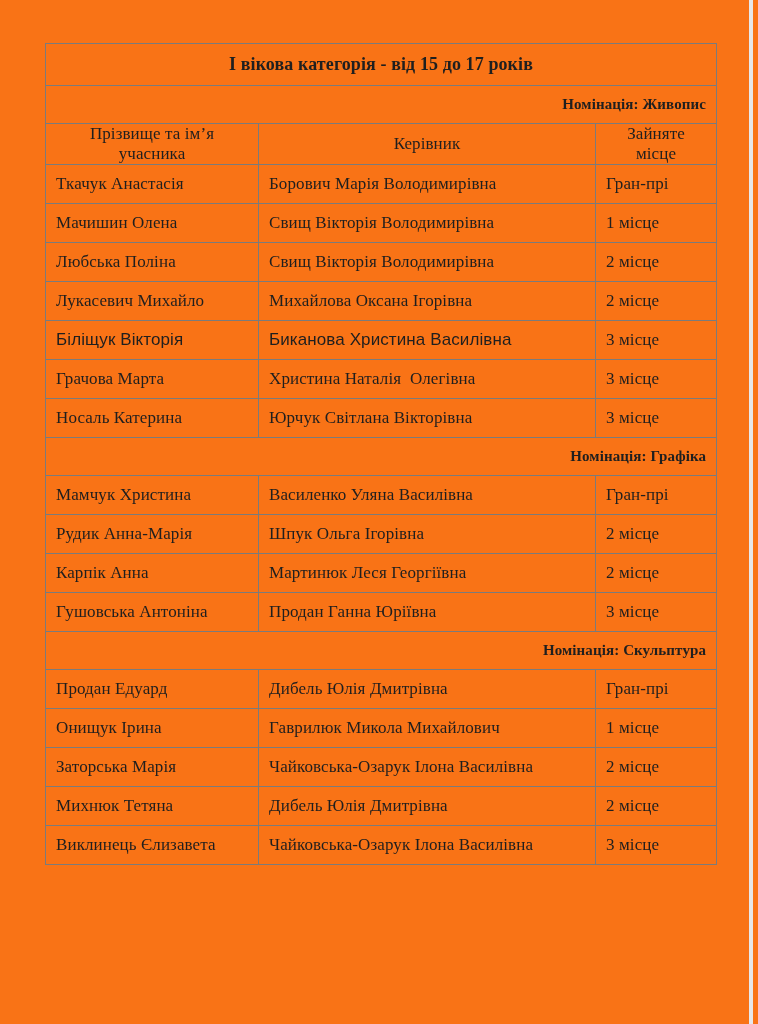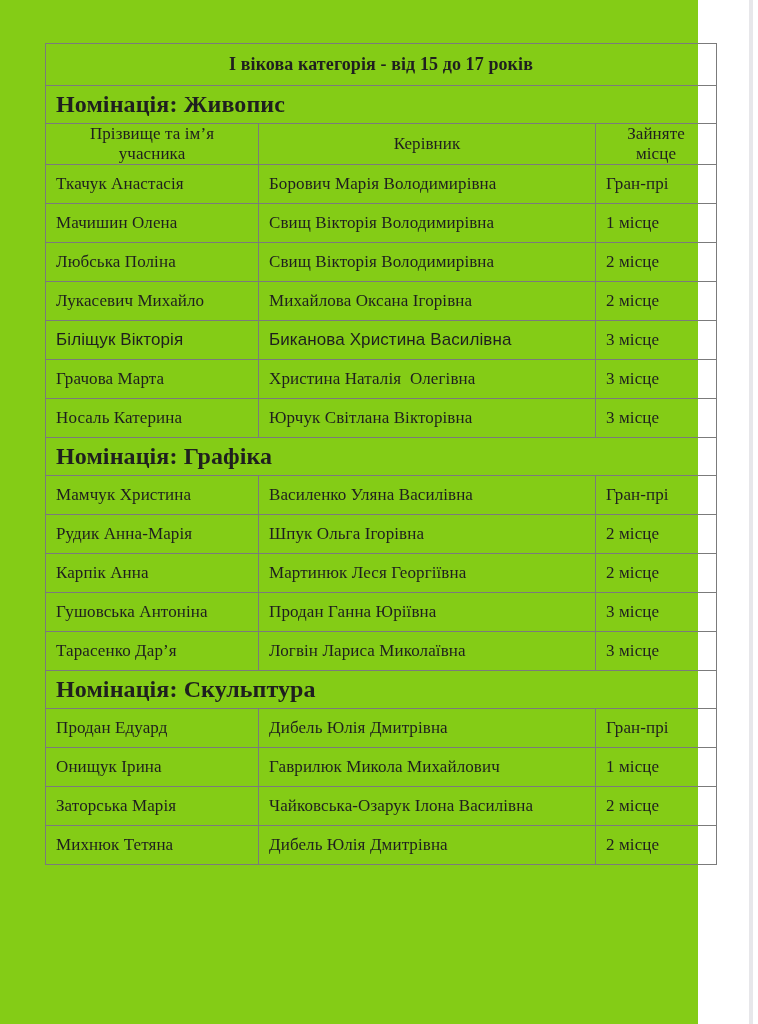--- a/index.html
+++ b/index.html
@@ -12,23 +12,23 @@
     padding:0;
     width:758px;
     height:1024px;
     background:#ffffff;
     font-family:"Liberation Serif","DejaVu Serif",serif;
     color:var(--text-color);
     overflow:hidden;
   }
   .page{
     position:relative;
-    width:698px;
+    width:758px;
     height:1024px;
-    background:#84cc16;
+    background:#f97316;
   }
   table.results-table{
     position:absolute;
     left:45px;
     top:43px;
     width:671px;
     border-collapse:collapse;
     table-layout:fixed;
   }
   table.results-table td{
@@ -40,23 +40,23 @@
     letter-spacing:0.1px;
   }
   tr.title-row td{
     height:41px;
     text-align:center;
     font-weight:bold;
     font-size:18px;
   }
   tr.section-row td{
     height:37px;
-    text-align:left;
+    text-align:right;
     font-weight:bold;
-    font-size:24px;
+    font-size:15px;
   }
   tr.colhead-row td{
     height:34px;
     text-align:center;
     font-size:17px;
   }
   tr.data-row td{
     height:38px;
   }
   td.supervisor{
@@ -148,25 +148,20 @@
         <tr class="data-row">
           <td>Карпік Анна</td>
           <td class="supervisor">Мартинюк Леся Георгіївна</td>
           <td>2 місце</td>
         </tr>
         <tr class="data-row">
           <td>Гушовська Антоніна</td>
           <td class="supervisor">Продан Ганна Юріївна</td>
           <td>3 місце</td>
         </tr>
-        <tr class="data-row">
-          <td>Тарасенко Дар’я</td>
-          <td class="supervisor">Логвін Лариса Миколаївна</td>
-          <td>3 місце</td>
-        </tr>
         <tr class="section-row">
           <td colspan="3">Номінація: Скульптура</td>
         </tr>
         <tr class="data-row">
           <td>Продан Едуард</td>
           <td class="supervisor">Дибель Юлія Дмитрівна</td>
           <td>Гран-прі</td>
         </tr>
         <tr class="data-row">
           <td>Онищук Ірина</td>
@@ -176,16 +171,21 @@
         <tr class="data-row">
           <td>Заторська Марія</td>
           <td class="supervisor">Чайковська-Озарук Ілона Василівна</td>
           <td>2 місце</td>
         </tr>
         <tr class="data-row">
           <td>Михнюк Тетяна</td>
           <td class="supervisor">Дибель Юлія Дмитрівна</td>
           <td>2 місце</td>
         </tr>
+        <tr class="data-row">
+          <td>Виклинець Єлизавета</td>
+          <td class="supervisor">Чайковська-Озарук Ілона Василівна</td>
+          <td>3 місце</td>
+        </tr>
       </tbody>
   </table>
   <div class="scroll-track"></div>
 </div>
 
 </body></html>

